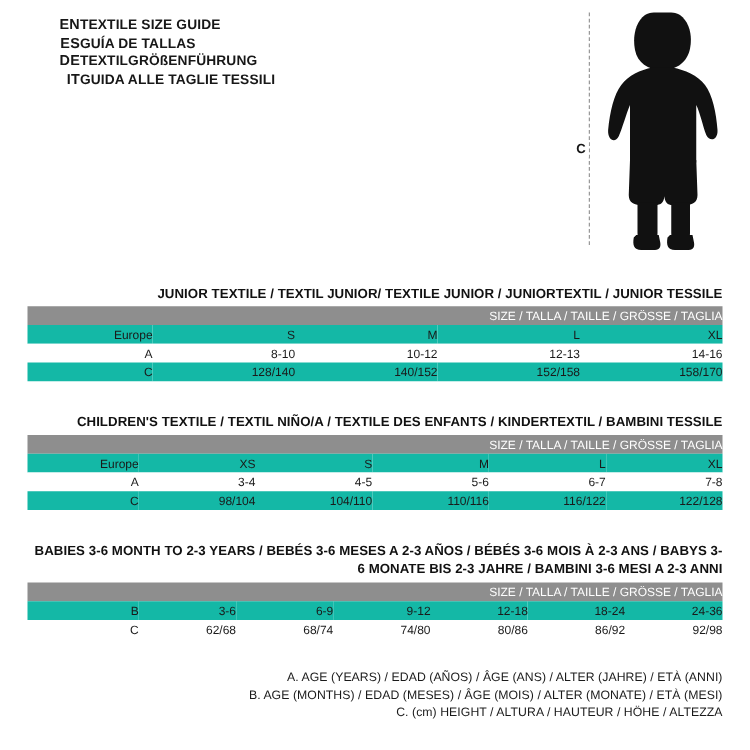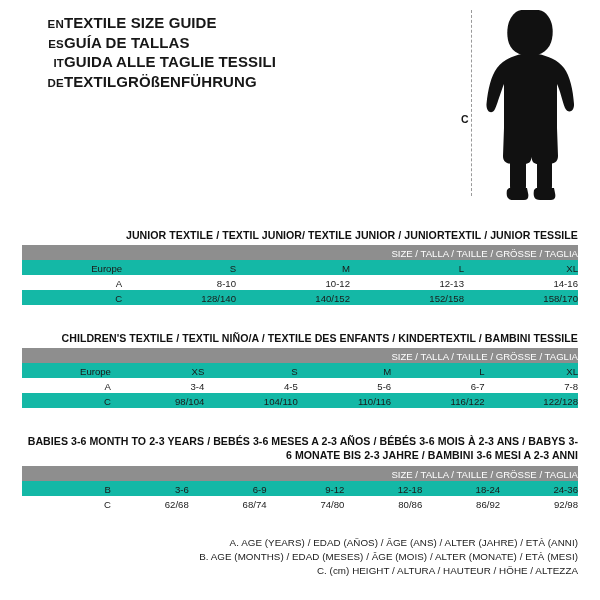--- a/index.html
+++ b/index.html
@@ -36,21 +36,21 @@
     margin-bottom: 2.5px;
   }
   .lang-code {
     width: 42px;
     font-size: 11.5px;
     font-weight: bold;
     letter-spacing: 0.2px;
     color: #171717;
   }
   .lang-title {
-    font-size: 15px;
+    font-size: 11px;
     font-weight: bold;
     letter-spacing: 0.1px;
     color: #171717;
   }
 
   
   .figure-wrap {
     position: absolute;
     top: 8px;
     left: 450px;
@@ -148,26 +148,26 @@
   <div class="lang-block">
     <div class="lang-row">
       <span class="lang-code">EN</span>
       <span class="lang-title">TEXTILE SIZE GUIDE</span>
     </div>
     <div class="lang-row">
       <span class="lang-code">ES</span>
       <span class="lang-title">GUÍA DE TALLAS</span>
     </div>
     <div class="lang-row">
+      <span class="lang-code">DE</span>
+      <span class="lang-title">TEXTILGRÖßENFÜHRUNG</span>
+    </div>
+    <div class="lang-row">
       <span class="lang-code">IT</span>
       <span class="lang-title">GUIDA ALLE TAGLIE TESSILI</span>
-    </div>
-    <div class="lang-row">
-      <span class="lang-code">DE</span>
-      <span class="lang-title">TEXTILGRÖßENFÜHRUNG</span>
     </div>
   </div>
 
   <div class="figure-wrap">
     <div class="dash-line"></div>
     <div class="c-label">C</div>
     <svg class="figure-svg" width="108" height="192" viewBox="0 0 108 192">
       <g fill="#111111">
 
         <path d="M34 2 C26 8 24 20 26 30 C28 40 36 46 48 46 C60 46 68 39 70 29 C72 19 70 8 62 2 C55 -2 41 -2 34 2 Z"></path>

